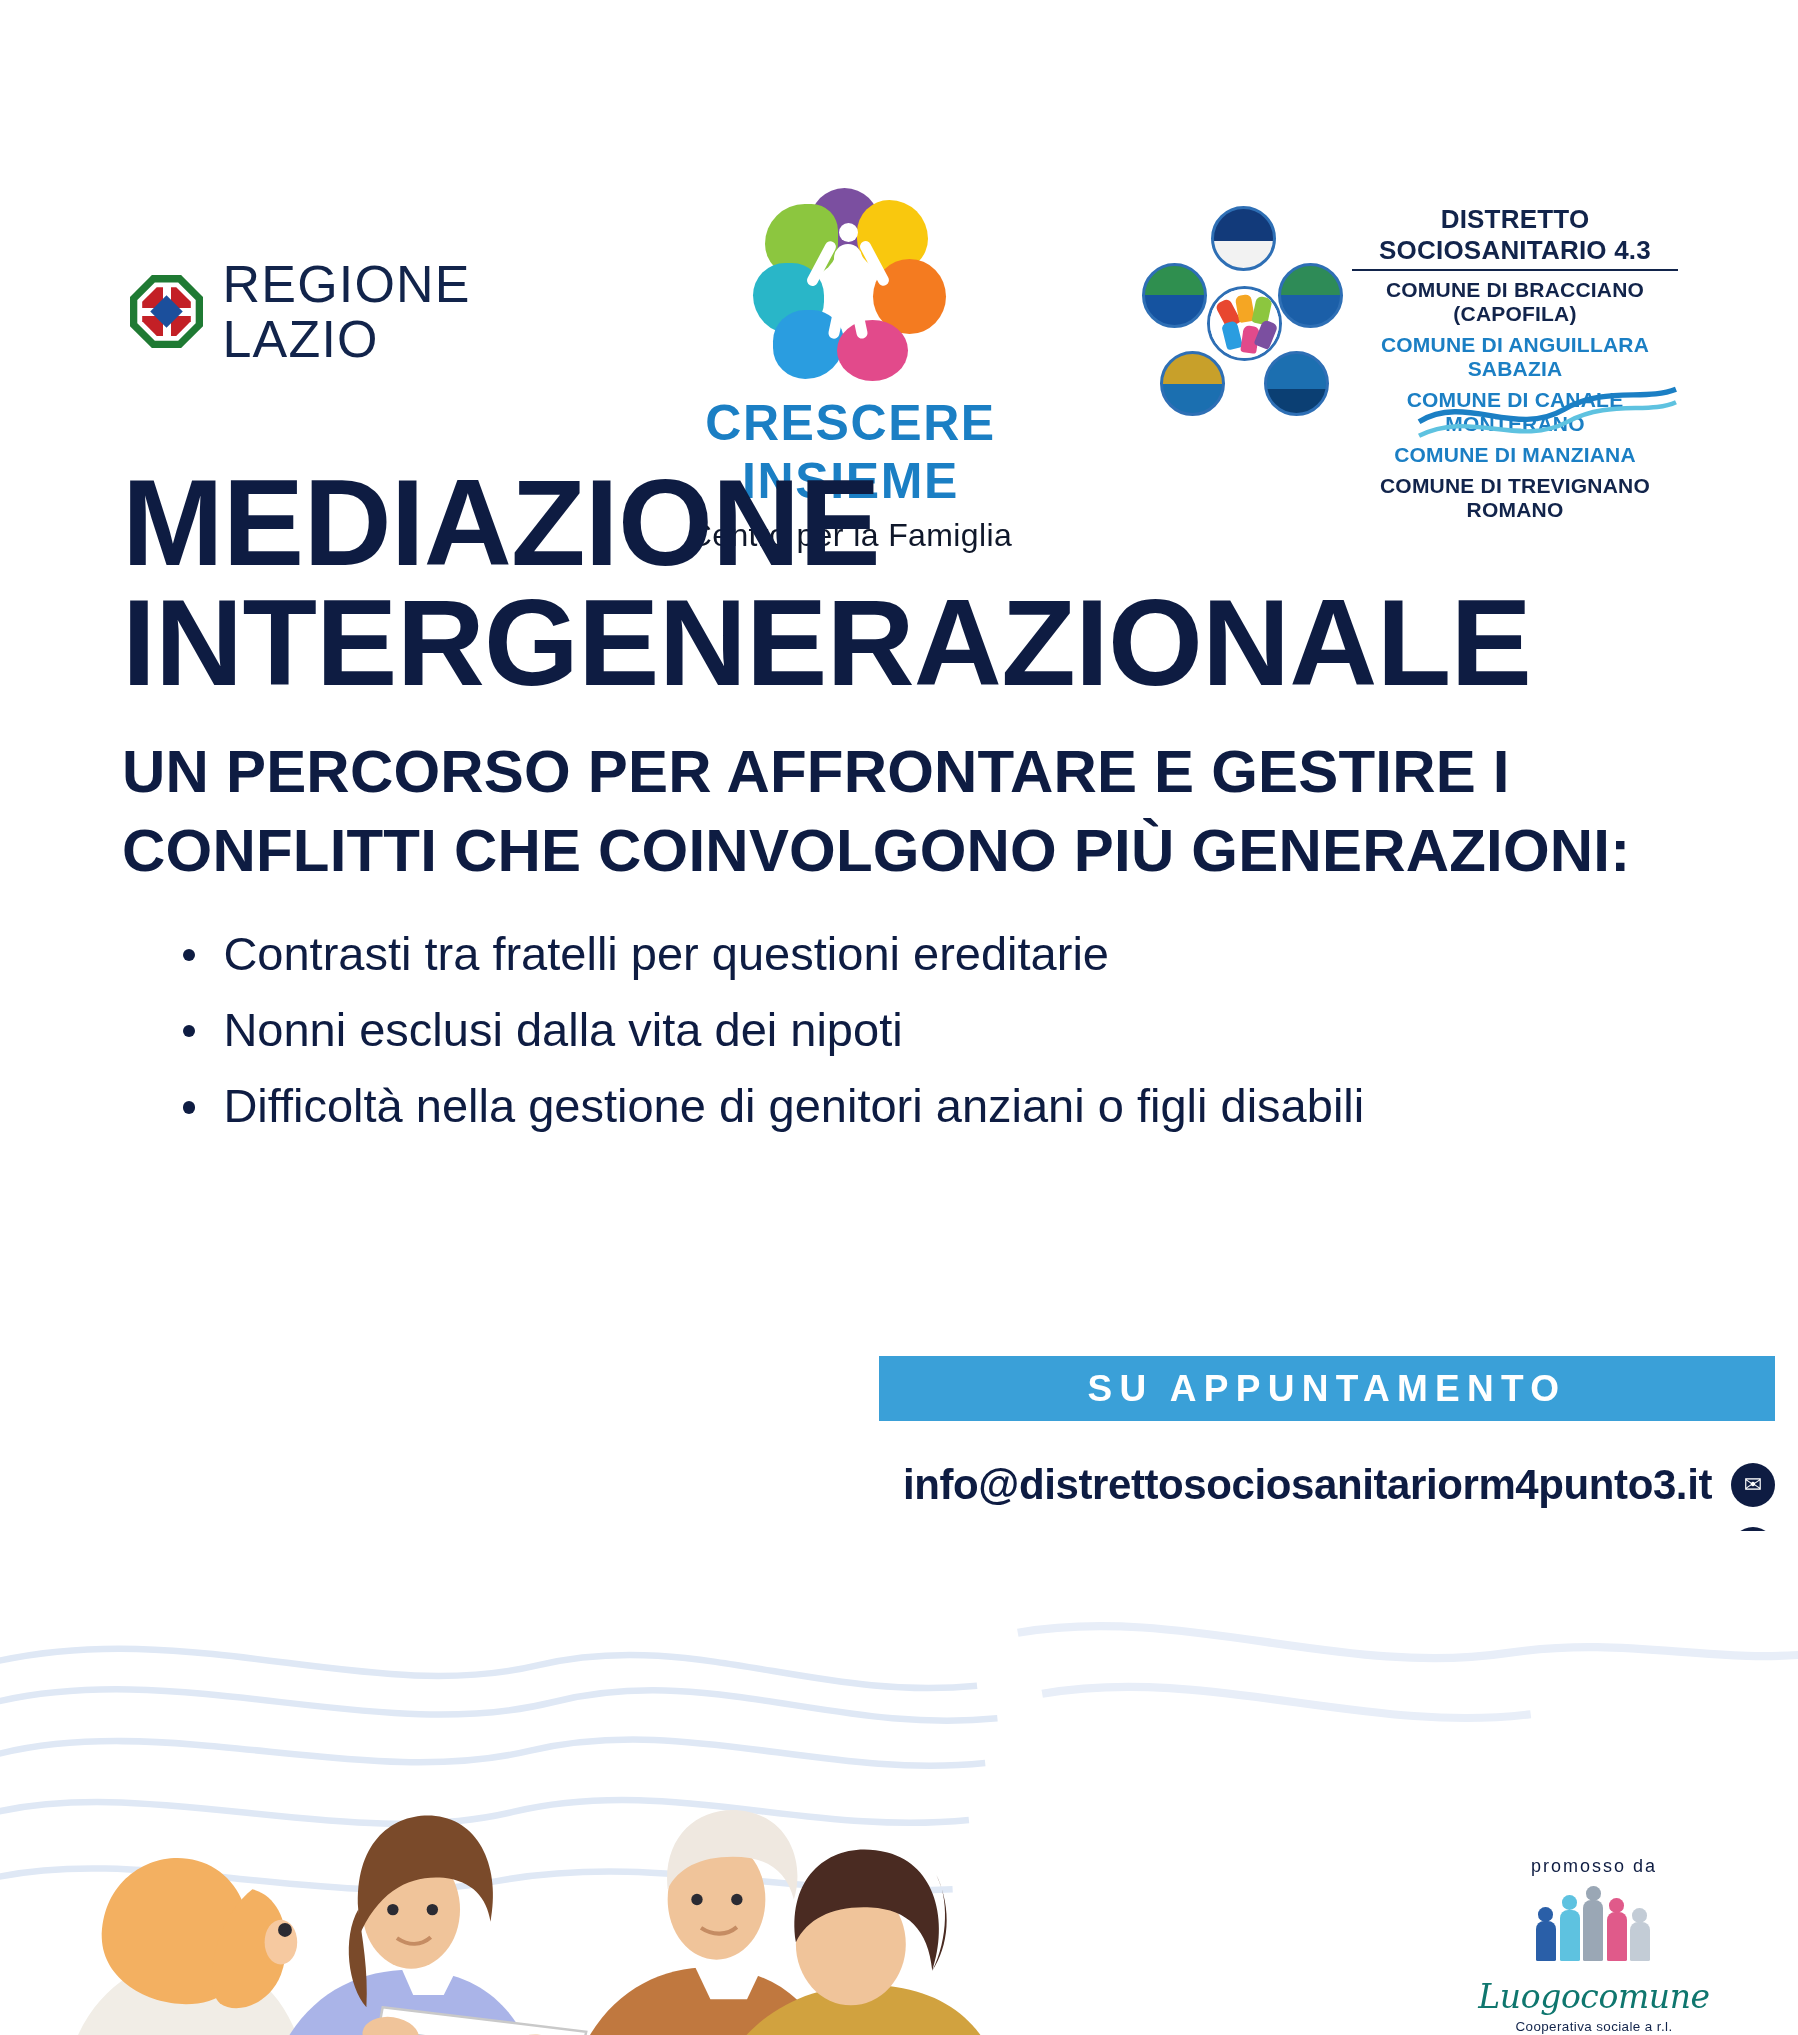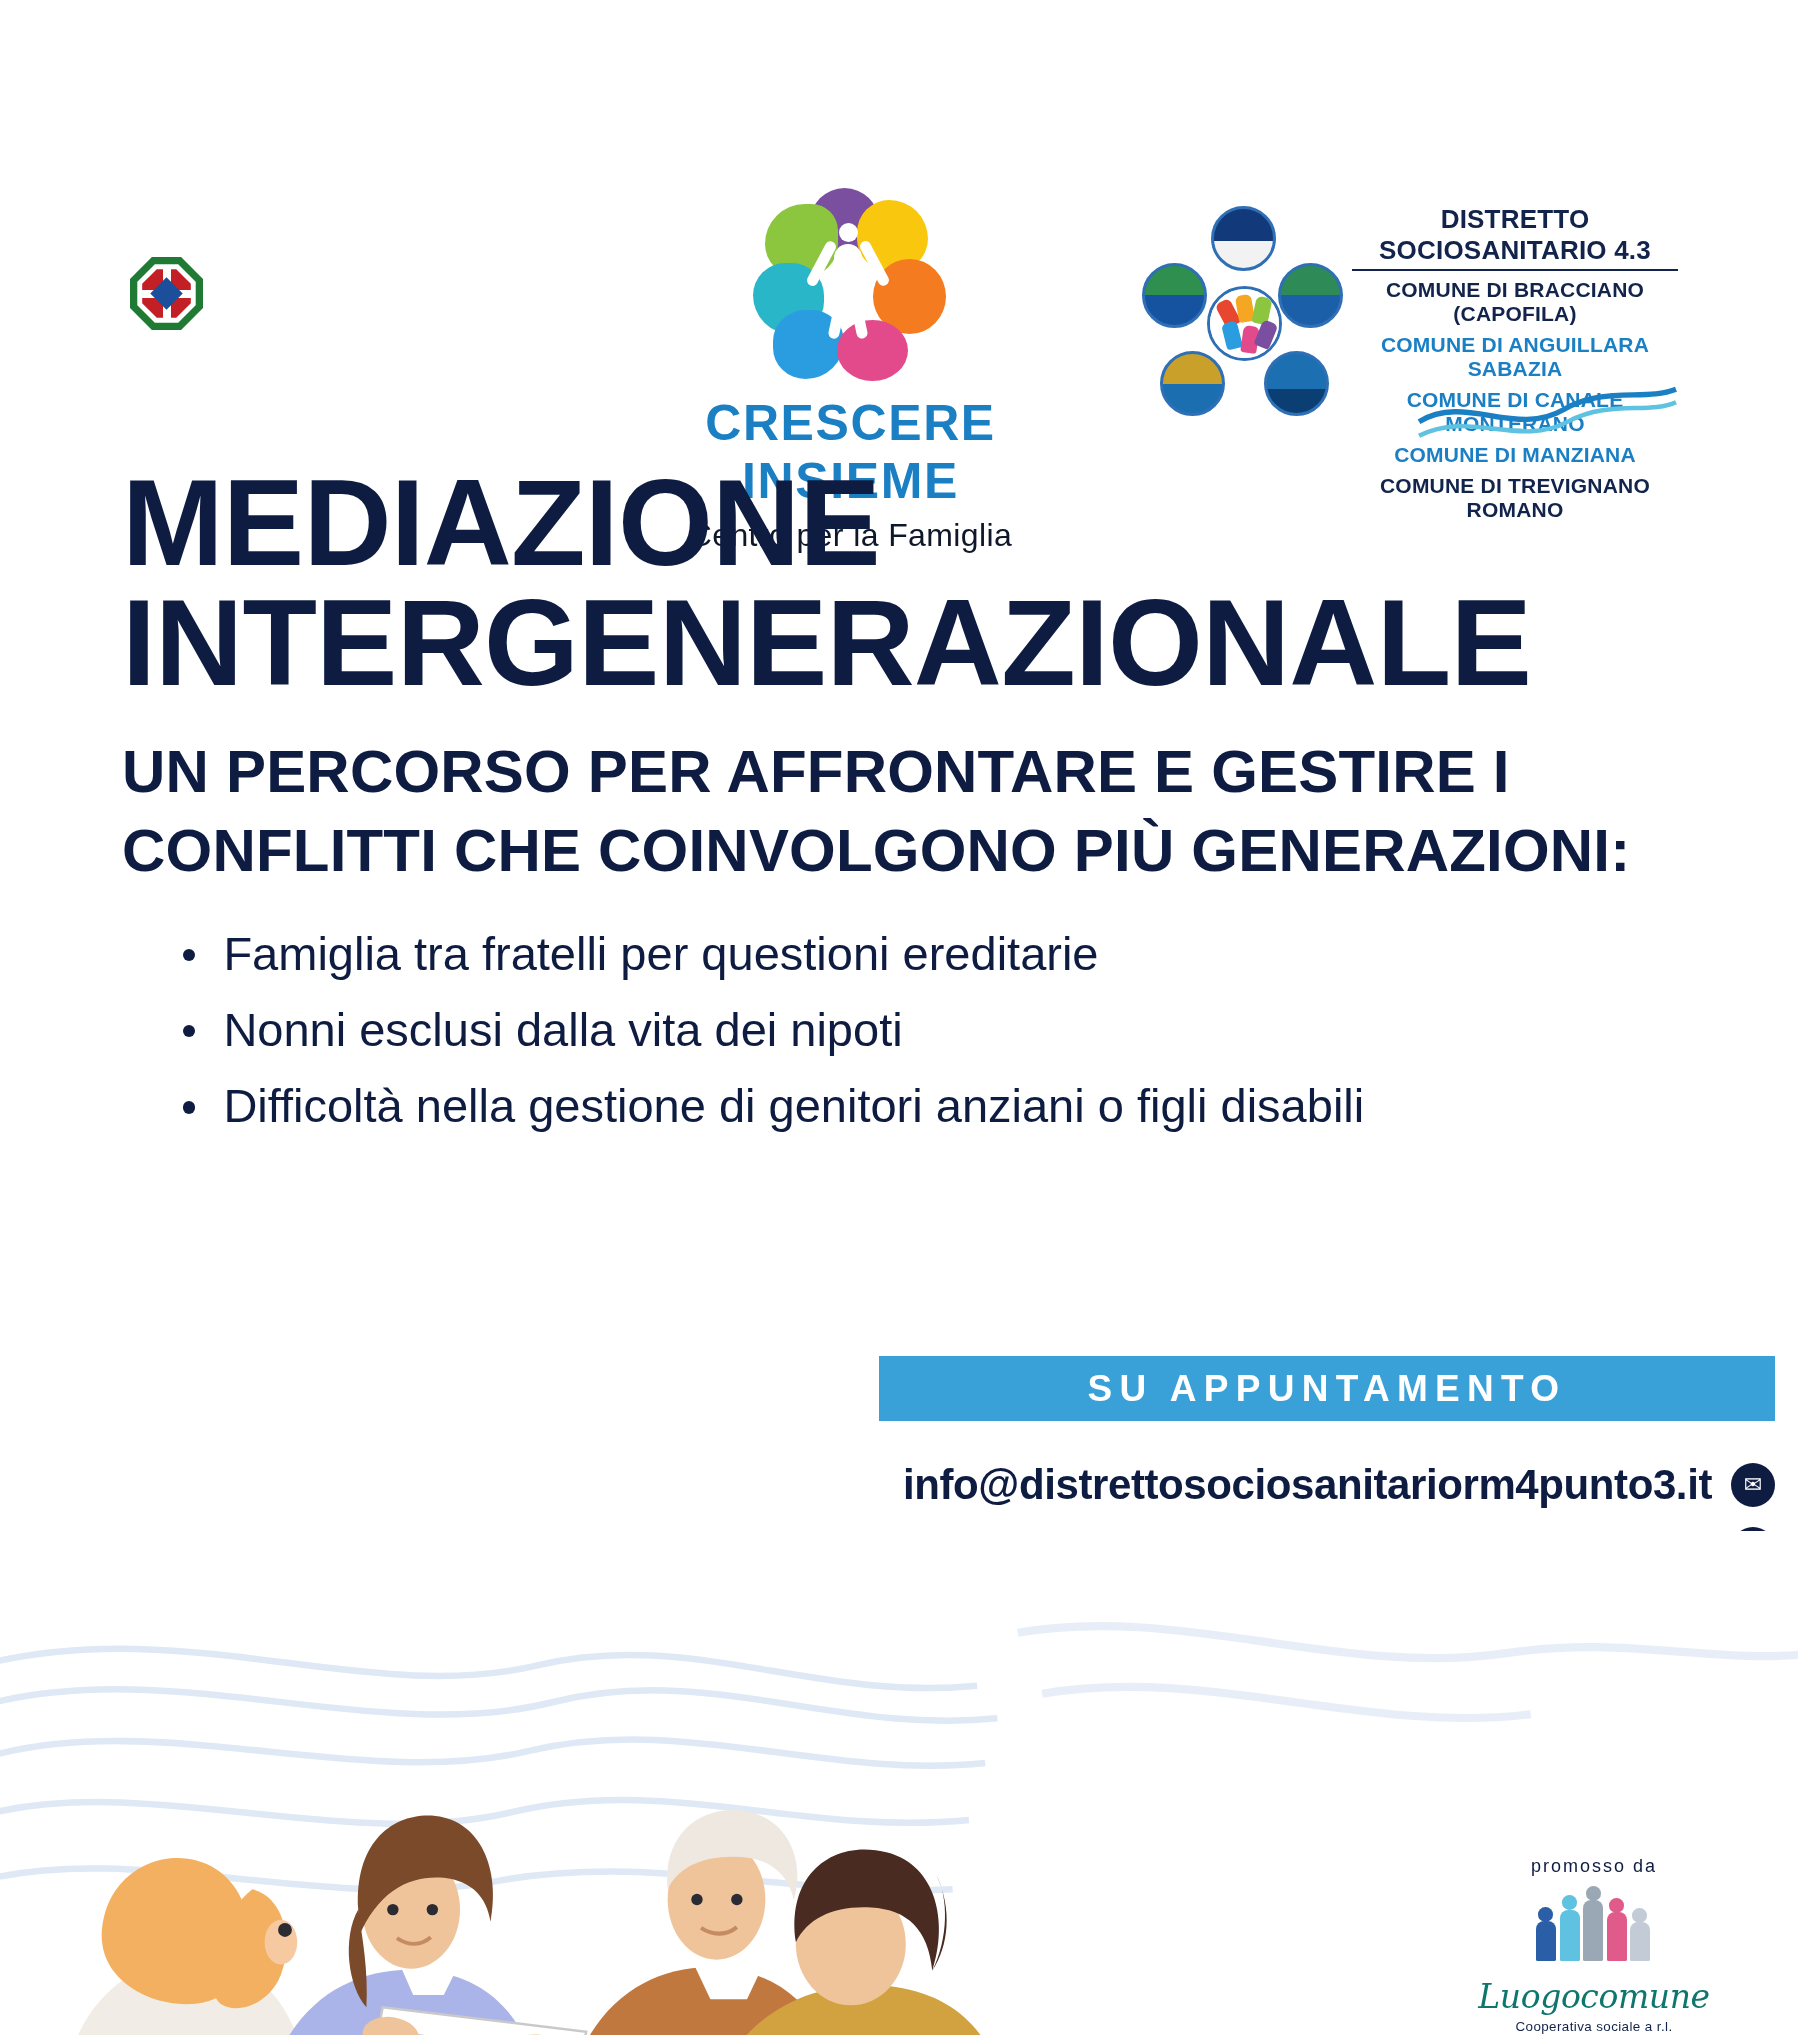--- a/index.html
+++ b/index.html
@@ -417,20 +417,24 @@
   <div class="header">
 
     <div class="logo-lazio">
       <div class="lazio-emblem">
         <div class="oct"></div>
         <div class="oct2"></div>
         <div class="oct3"></div>
         <div class="cross-v"></div>
         <div class="cross-h"></div>
         <div class="blue-dot"></div>
+      </div>
+      <div class="lazio-text">
+        <div>REGIONE</div>
+        <div>LAZIO</div>
       </div>
     </div>
 
     <div class="logo-crescere">
       <div class="crescere-mark">
         <div class="petal p-purple"></div>
         <div class="petal p-yellow"></div>
         <div class="petal p-green"></div>
         <div class="petal p-orange"></div>
         <div class="petal p-cyan"></div>
@@ -488,21 +492,21 @@
     <div class="main-title">
       <div>MEDIAZIONE</div>
       <div>INTERGENERAZIONALE</div>
     </div>
     <div class="subtitle">UN PERCORSO PER AFFRONTARE E GESTIRE I CONFLITTI CHE COINVOLGONO PIÙ GENERAZIONI:</div>
   </div>
 
   <div class="bullets">
     <div class="bullet-row">
       <div class="bullet-dot"></div>
-      <div>Famiglia tra fratelli per questioni ereditarie</div>
+      <div>Contrasti tra fratelli per questioni ereditarie</div>
     </div>
     <div class="bullet-row">
       <div class="bullet-dot"></div>
       <div>Nonni esclusi dalla vita dei nipoti</div>
     </div>
     <div class="bullet-row">
       <div class="bullet-dot"></div>
       <div>Difficoltà nella gestione di genitori anziani o figli disabili</div>
     </div>
   </div>

